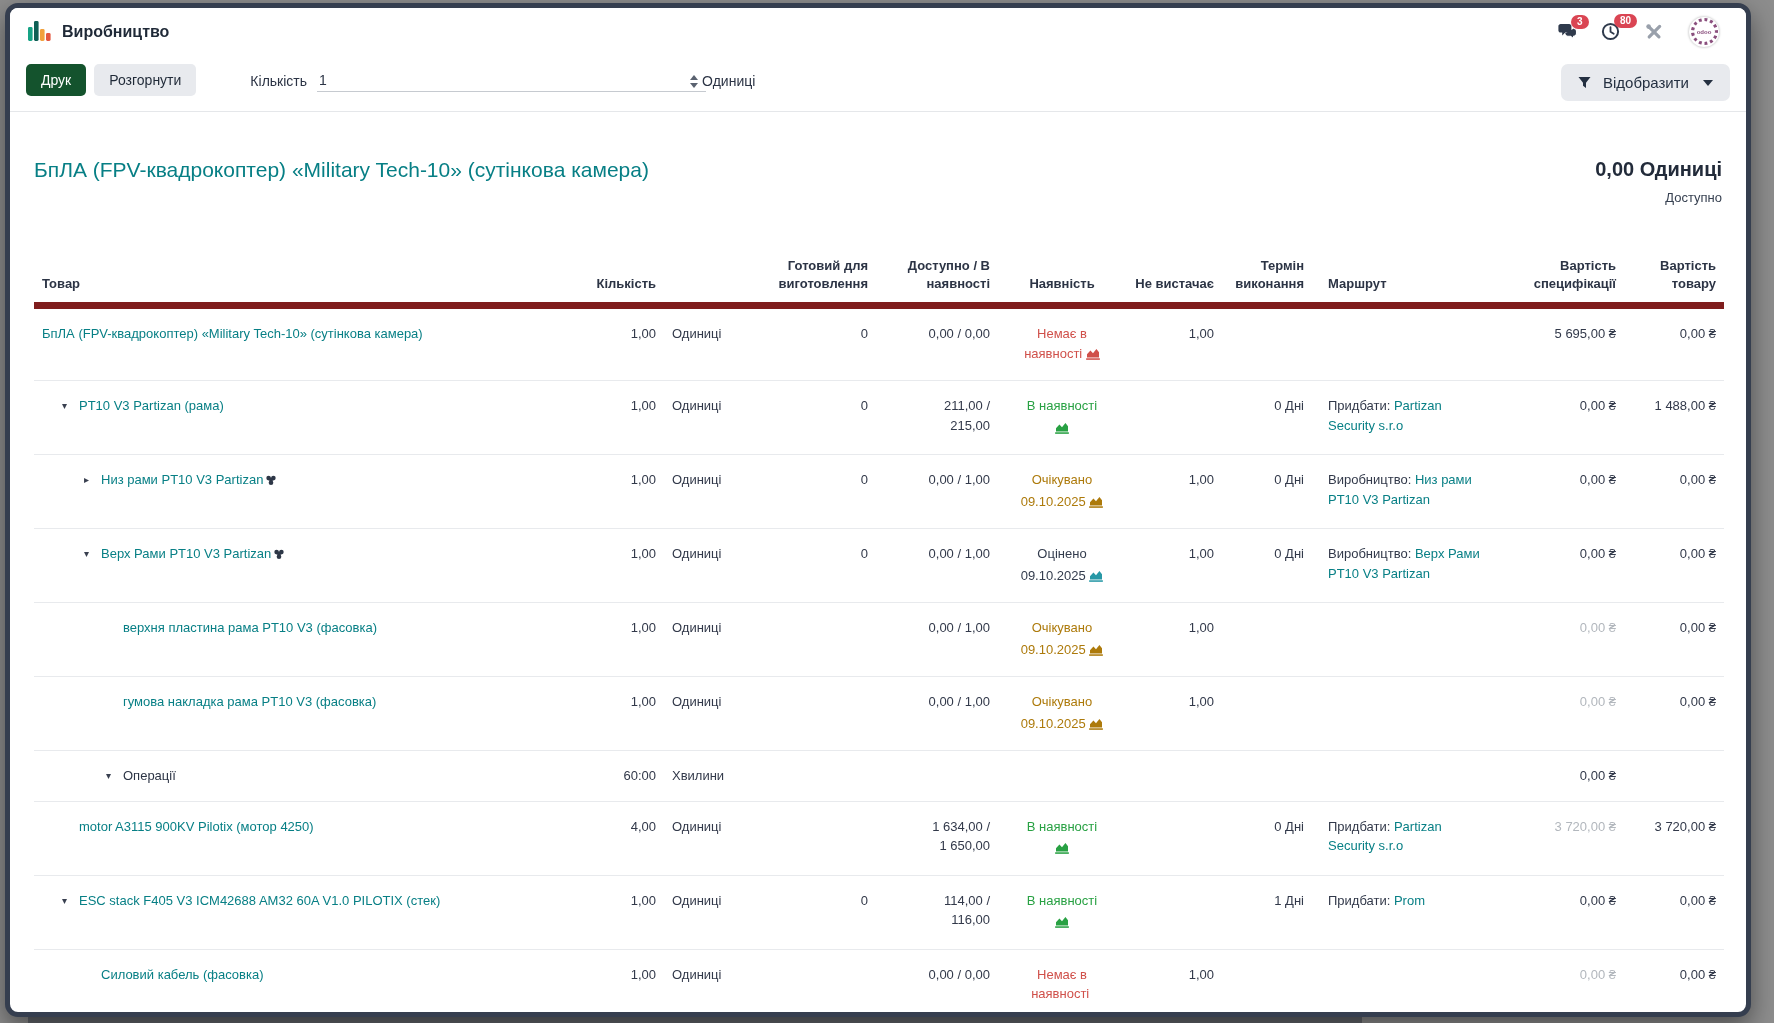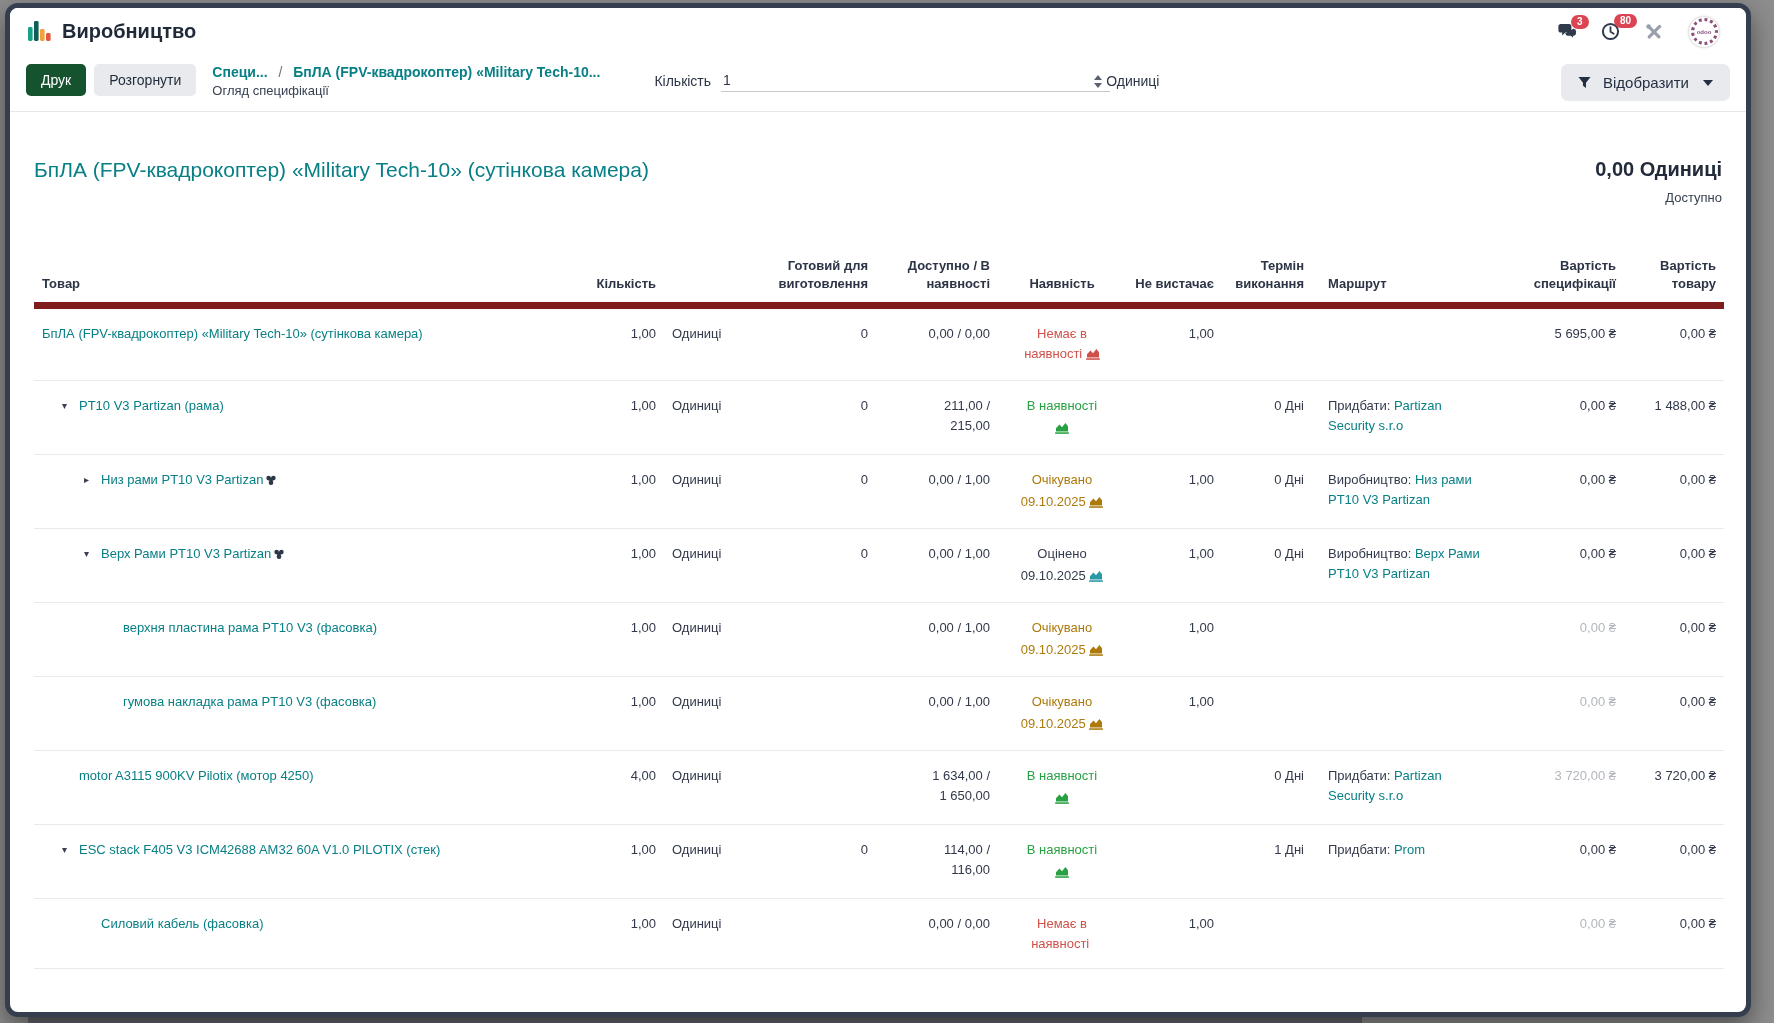--- a/index.html
+++ b/index.html
@@ -12,21 +12,21 @@
   .behind-window{position:absolute;left:28px;top:1004px;width:1334px;height:19px;
     background:#63666c;border-radius:14px 14px 0 0;}
   .window{
     position:absolute;left:5px;top:3px;width:1736px;height:1004px;
     background:#fff;border:5px solid #353e4f;border-radius:13px;
     box-shadow:0 10px 26px rgba(0,0,0,.45);overflow:hidden;
   }
   
   .navbar{display:flex;align-items:center;height:47px;padding:0 16px;background:#fff;}
   .app-logo{width:27px;height:27px;display:inline-block;}
-  .app-name{font-size:20px;font-weight:700;color:#1f2937;margin-left:9px;}
+  .app-name{font-size:16px;font-weight:700;color:#1f2937;margin-left:9px;}
   .nav-menu{display:flex;margin-left:14px;}
   .nav-item{font-size:14px;color:#374151;padding:7px 11px;border-radius:4px;cursor:pointer;white-space:nowrap;}
   .nav-right{margin-left:auto;display:flex;align-items:center;gap:24px;padding-right:10px;}
   .icon-wrap{position:relative;cursor:pointer;display:flex;align-items:center;}
   .badge{position:absolute;top:-8px;left:13px;background:#da4553;color:#fff;
     font-size:10px;font-weight:700;padding:2px 6px;border-radius:9px;line-height:1;}
   .avatar{width:30px;height:30px;border-radius:50%;background:#fff;border:1px solid #e4e4e4;
     display:flex;align-items:center;justify-content:center;cursor:pointer;box-shadow:0 0 2px rgba(0,0,0,.15);}
   .avatar-inner{width:21px;height:21px;border-radius:50%;border:3px dotted #8a4f7d;
     display:flex;align-items:center;justify-content:center;font-size:6px;color:#8a4f7d;font-weight:700;}
@@ -130,28 +130,20 @@
       </span>
       <span class="avatar">
         <span class="avatar-inner">odoo</span>
       </span>
     </div>
   </div>
 
   <div class="control">
     <button class="btn btn-primary">Друк</button>
     <button class="btn btn-secondary">Розгорнути</button>
-    <div class="breadcrumb">
-      <div class="bc-line1">
-        <span class="bc-link">Специ...</span>
-        <span class="bc-sep">/</span>
-        <span class="bc-current">БпЛА (FPV-квадрокоптер) «Military Tech-10...</span>
-      </div>
-      <div class="bc-sub">Огляд специфікації</div>
-    </div>
     <div class="qty-group">
       <span class="qty-label">Кількість</span>
       <input class="qty-input" type="text" value="1" style="">
       <span class="spinner">
         <span class="spin-up"></span>
         <span class="spin-down"></span>
       </span>
       <span class="qty-unit">Одиниці</span>
     </div>
     <button class="display-btn">
@@ -304,20 +296,33 @@
                       <path d="M1 11.2 L1 7.4 L5 3 L8 6 L12 1.2 L15 5 L15 11.2 Z"></path>
                       <rect x="0" y="12" width="16" height="1.8"></rect>
                     </svg></span></div></span></td>
             <td class="c-missing">1,00</td>
             <td class="c-lead"></td>
             <td class="c-route" style="padding-left:16px"></td>
             <td class="c-bom muted">0,00&nbsp;₴</td>
             <td class="c-prod">0,00&nbsp;₴</td>
           </tr>
           <tr>
+            <td class="c-product lvl3"><span class="caret">▾</span><span class="p-plain">Операції</span></td>
+            <td class="c-qty">60:00</td>
+            <td class="c-unit">Хвилини</td>
+            <td class="c-ready"></td>
+            <td class="c-avail"></td>
+            <td class="c-status"></td>
+            <td class="c-missing"></td>
+            <td class="c-lead"></td>
+            <td class="c-route" style="padding-left:16px"></td>
+            <td class="c-bom">0,00&nbsp;₴</td>
+            <td class="c-prod"></td>
+          </tr>
+          <tr>
             <td class="c-product lvl1"><span class="caret hidden">▾</span><span class="p-link">motor A3115 900KV Pilotix (мотор 4250)</span></td>
             <td class="c-qty">4,00</td>
             <td class="c-unit">Одиниці</td>
             <td class="c-ready"></td>
             <td class="c-avail">1&nbsp;634,00 /<br>1&nbsp;650,00</td>
             <td class="c-status"><span class="tone-success">В наявності<div class="status-line2"><span class="chart-icon"><svg width="14" height="12" viewBox="0 0 16 14" fill="currentColor">
                       <path d="M1 11.2 L1 7.4 L5 3 L8 6 L12 1.2 L15 5 L15 11.2 Z"></path>
                       <rect x="0" y="12" width="16" height="1.8"></rect>
                     </svg></span></div></span></td>
             <td class="c-missing"></td>

